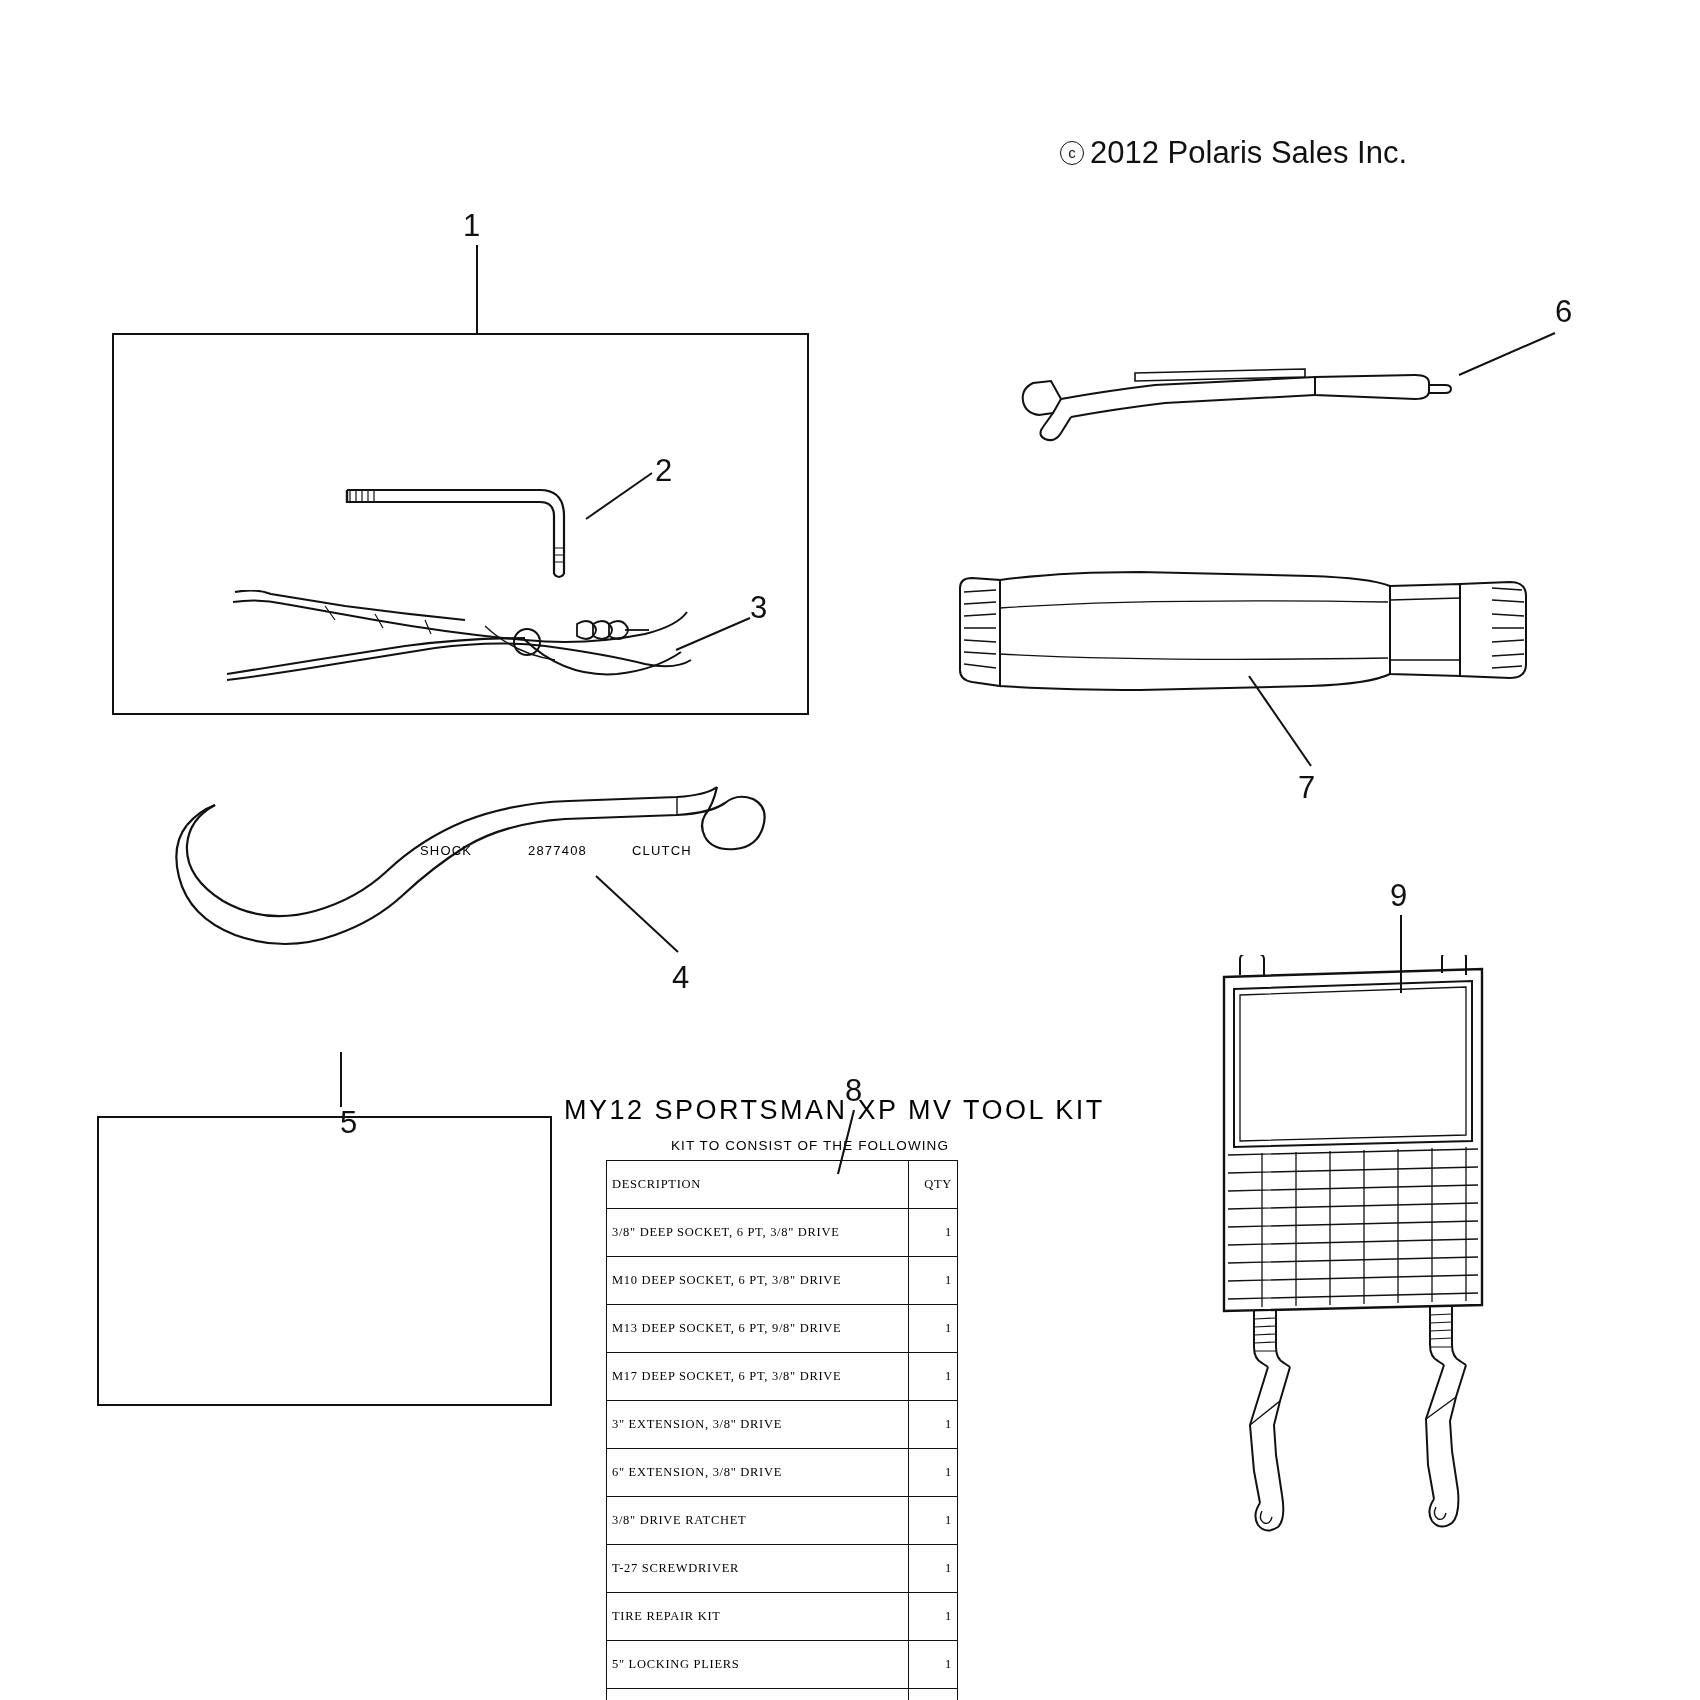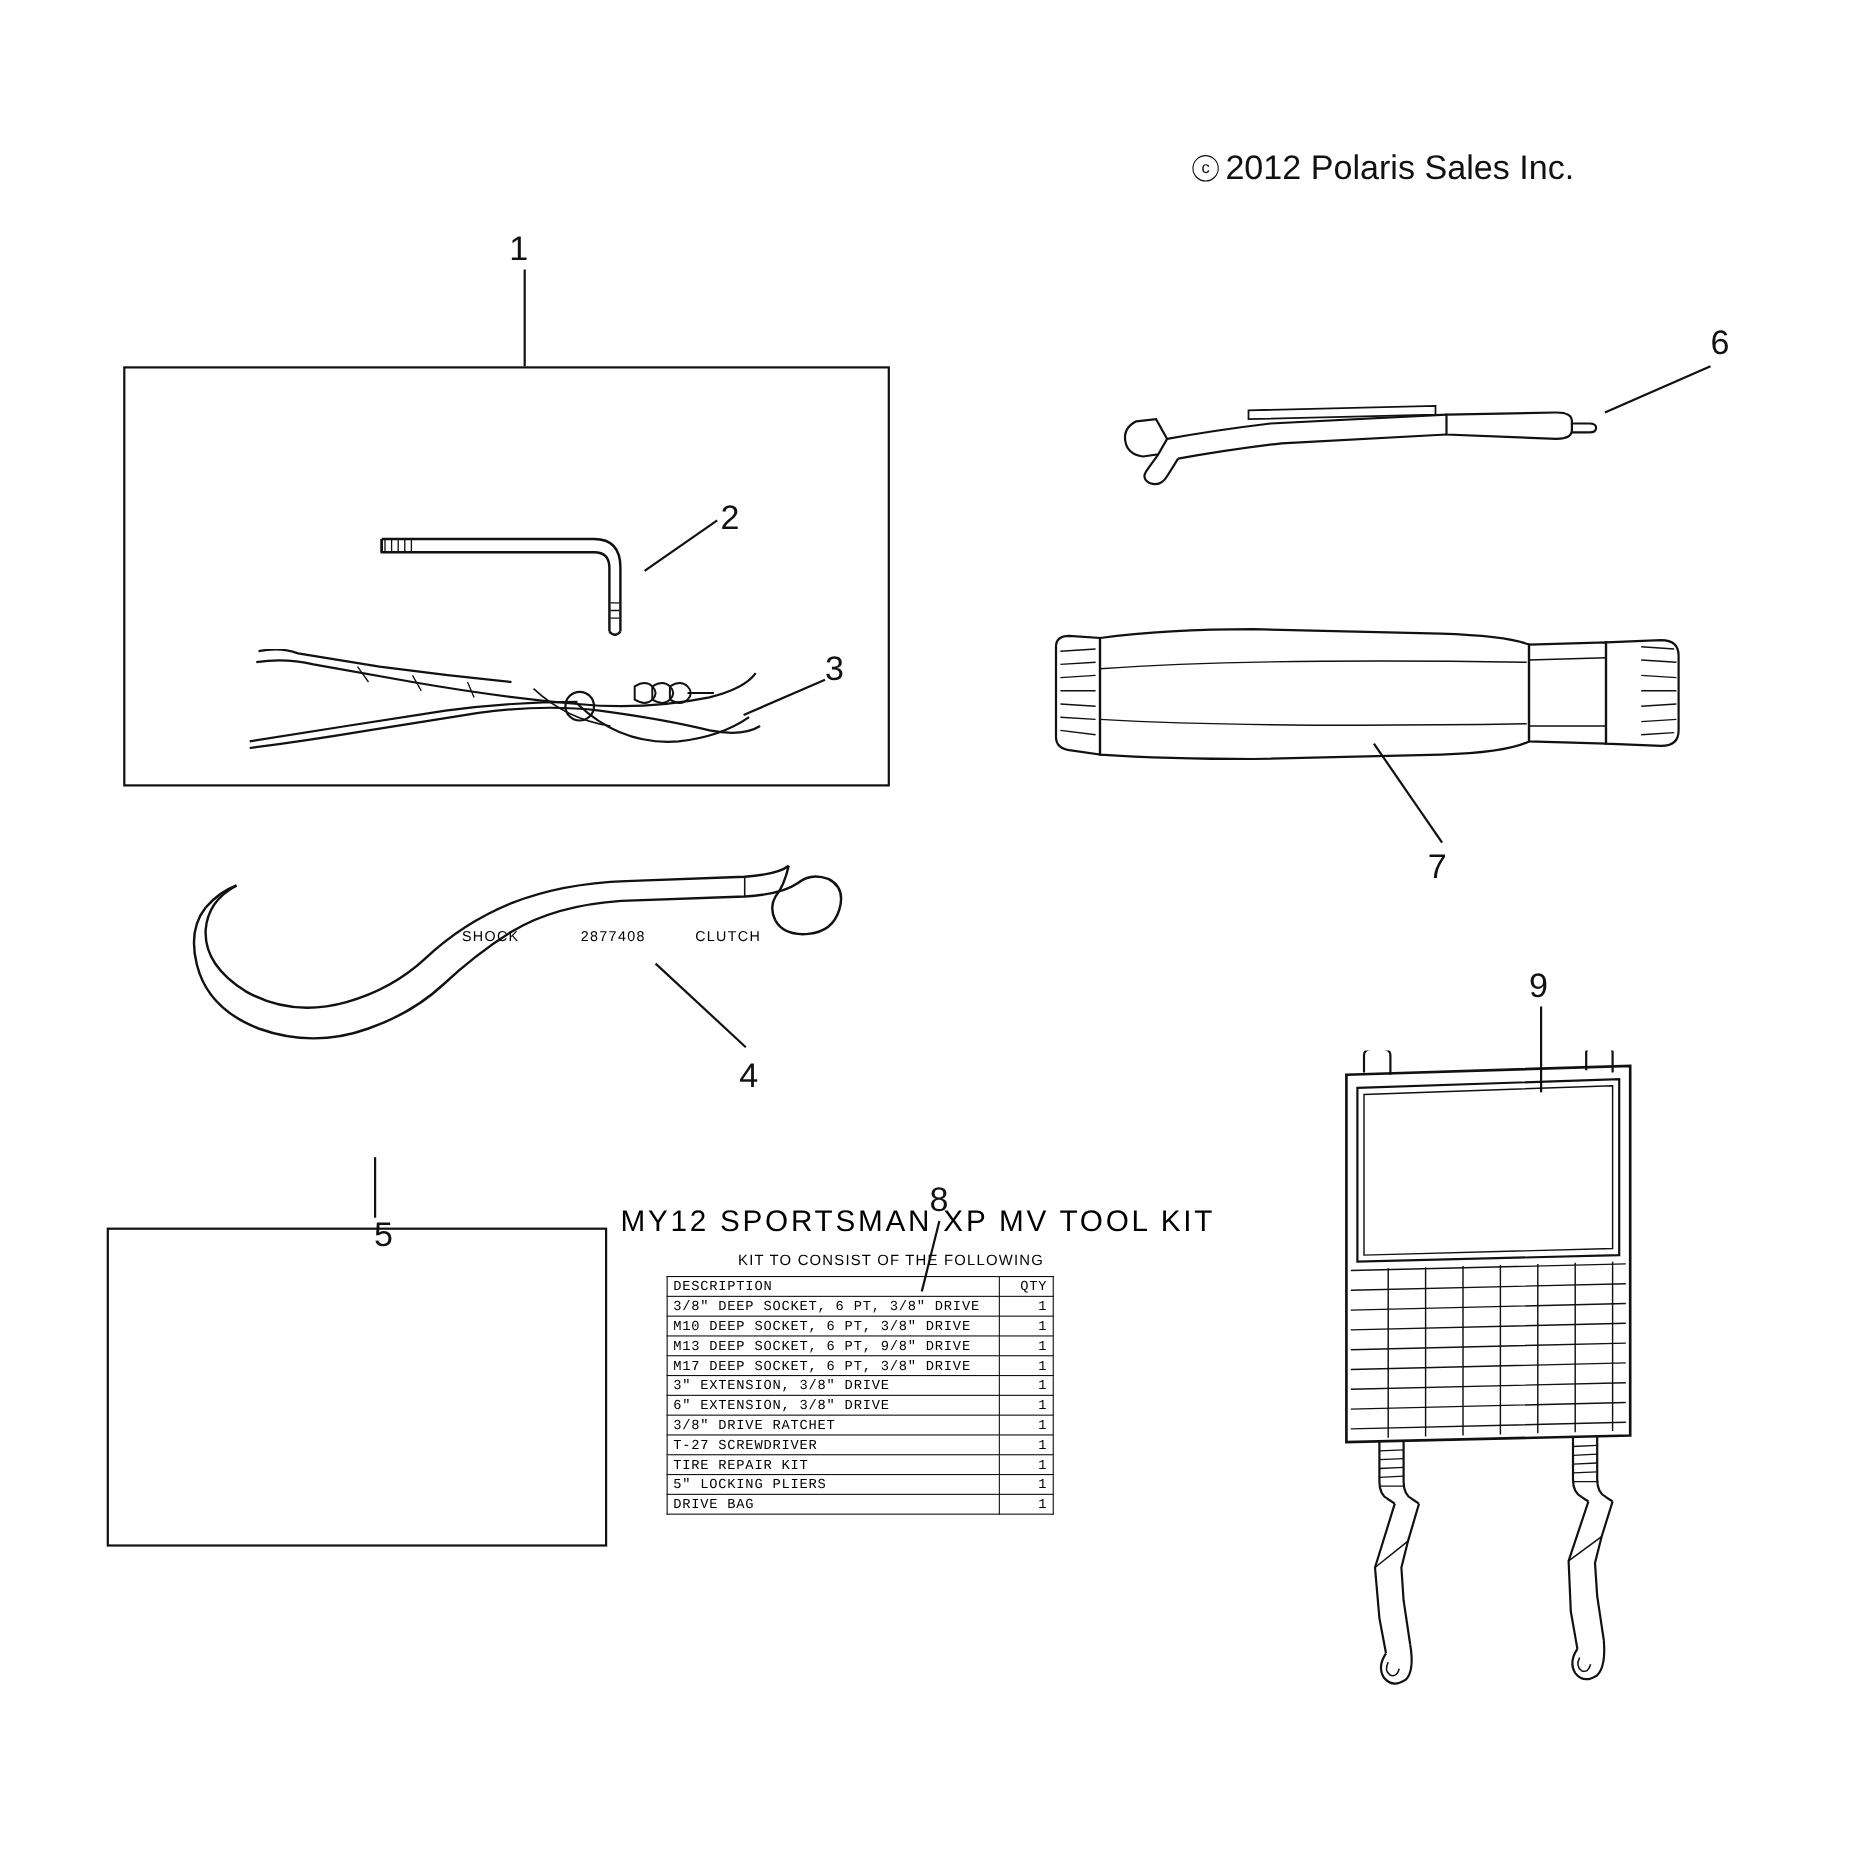--- a/index.html
+++ b/index.html
@@ -81,24 +81,24 @@
     margin-left: -12px;
   }
   table.kit-table {
     border-collapse: collapse;
     width: 352px;
     margin-top: 7px;
     table-layout: fixed;
   }
   table.kit-table th, table.kit-table td {
     border: 1.4px solid #111;
-    font-family: Liberation Mono, monospace;
+    font-family: Liberation Serif, serif;
     font-size: 12.5px;
     letter-spacing: 0.7px;
-    padding: 0 5px;
+    padding: 15px 5px;
     height: 17px;
   }
   table.kit-table th.desc, table.kit-table td.desc { text-align: left; }
   table.kit-table th.qty, table.kit-table td.qty {
     text-align: right; width: 38px;
   }
   table.kit-table th {
     text-align: center;
     font-weight: normal;
   }
@@ -109,21 +109,21 @@
     letter-spacing: 1.2px;
     text-align: right;
   }
   svg { display: block; }
 </style>
 </head>
 <body>
 
 <div id="page">
 
-  <div class="abs copyright" style="left:1084px; top:135px;">
+  <div class="abs copyright" style="left:1060px; top:135px;">
     <span class="csym">c</span><span>2012 Polaris Sales Inc.</span>
   </div>
 
   <div class="abs box1"></div>
   <div class="abs callout" style="left:463px; top:210px;">1</div>
   <div class="abs leader" style="left:476px; top:245px; width:2px; height:88px;"></div>
 
   <svg class="abs" style="left:340px; top:470px;" width="290" height="110" viewBox="0 0 290 110">
     <path d="M7,20 L7,32 L200,32 Q214,32 214,46 L214,104" fill="none" stroke="#111" stroke-width="2.2"></path>
     <path d="M7,20 L200,20 Q224,20 224,46 L224,104" fill="none" stroke="#111" stroke-width="2.2"></path>

